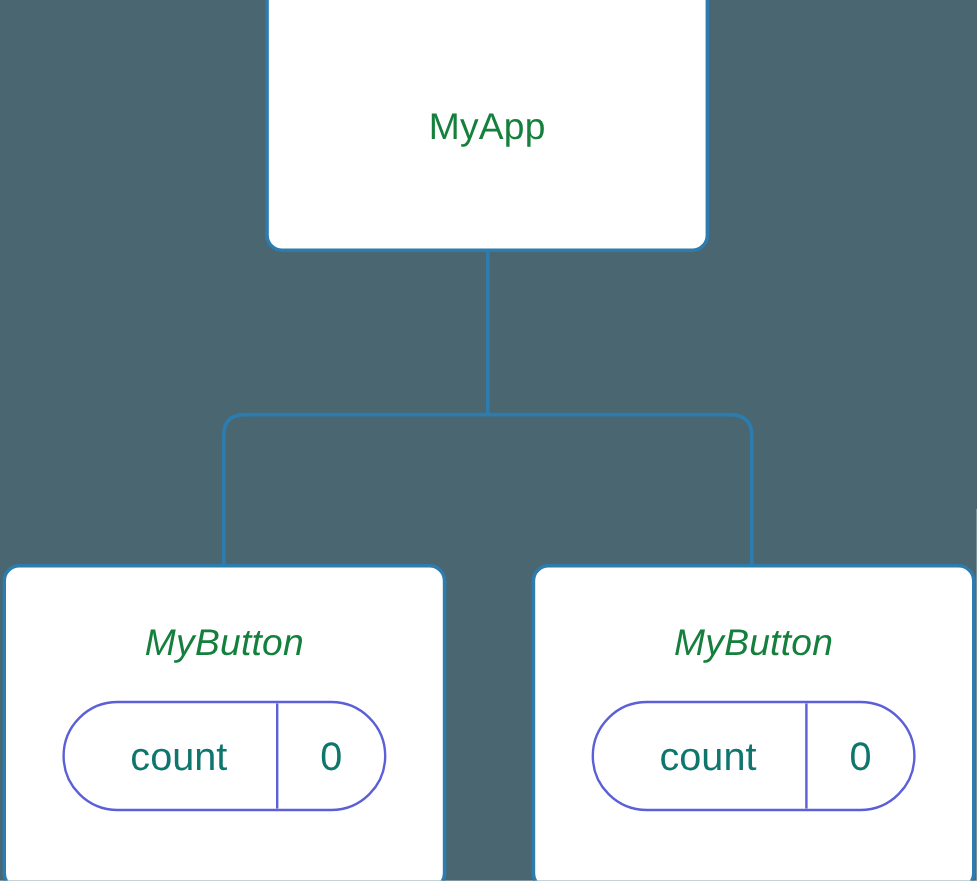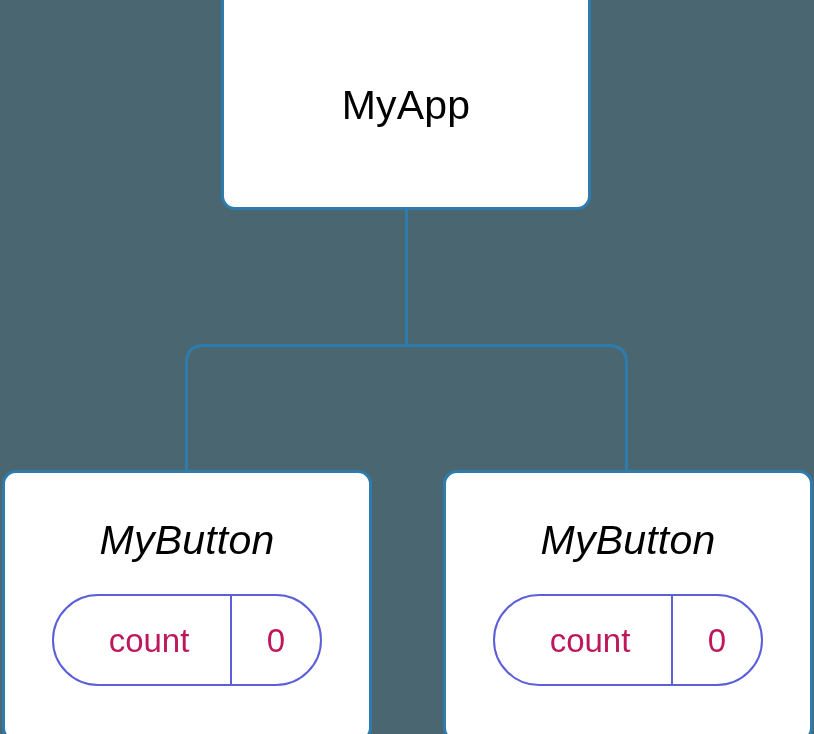--- a/index.html
+++ b/index.html
@@ -61,22 +61,22 @@
   }
 
   .node-child-right {
     left: 443px;
     top: 470px;
     width: 370px;
     height: 272px;
   }
 
   .node-title {
-    color: #000000;
-    font-size: 41px;
+    color: #15803d;
+    font-size: 31px;
     font-weight: 400;
     letter-spacing: 0.2px;
     line-height: 1;
     white-space: nowrap;
   }
 
   .node-root .node-title {
     margin-top: 14px;
   }
 
@@ -97,21 +97,21 @@
     box-sizing: border-box;
     background: transparent;
     overflow: hidden;
   }
 
   .pill-key,
   .pill-value {
     display: flex;
     align-items: center;
     justify-content: center;
-    color: #be185d;
+    color: #0f766e;
     font-size: 33px;
     font-weight: 400;
     line-height: 1;
     white-space: nowrap;
     box-sizing: border-box;
   }
 
   .pill-key {
     width: 176px;
     padding-left: 14px;

